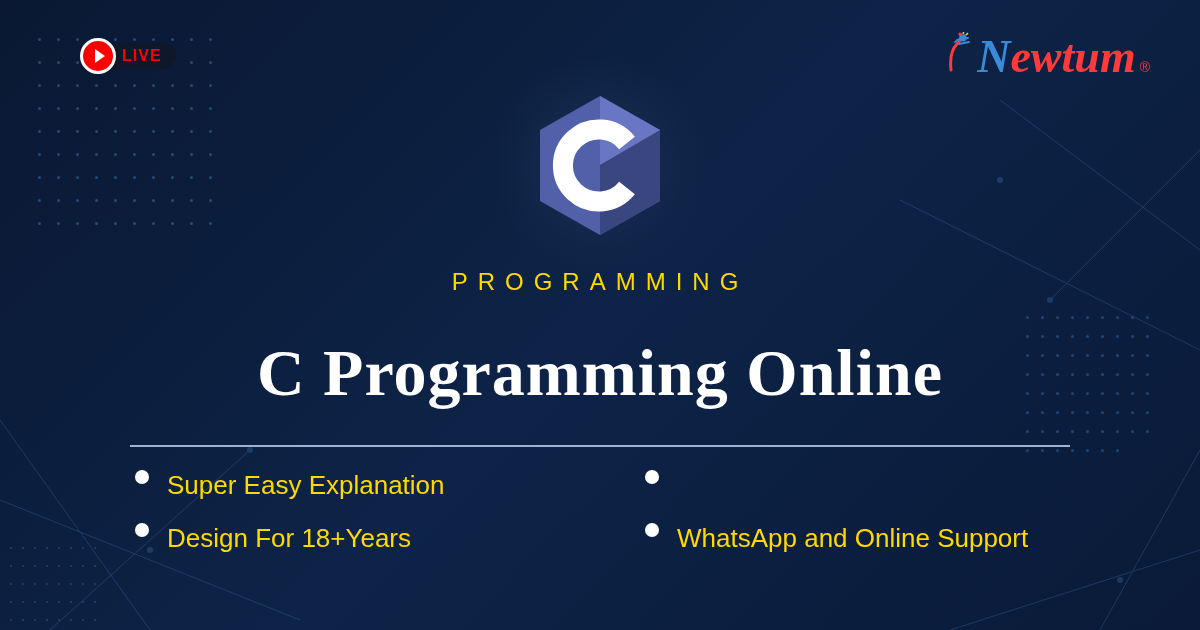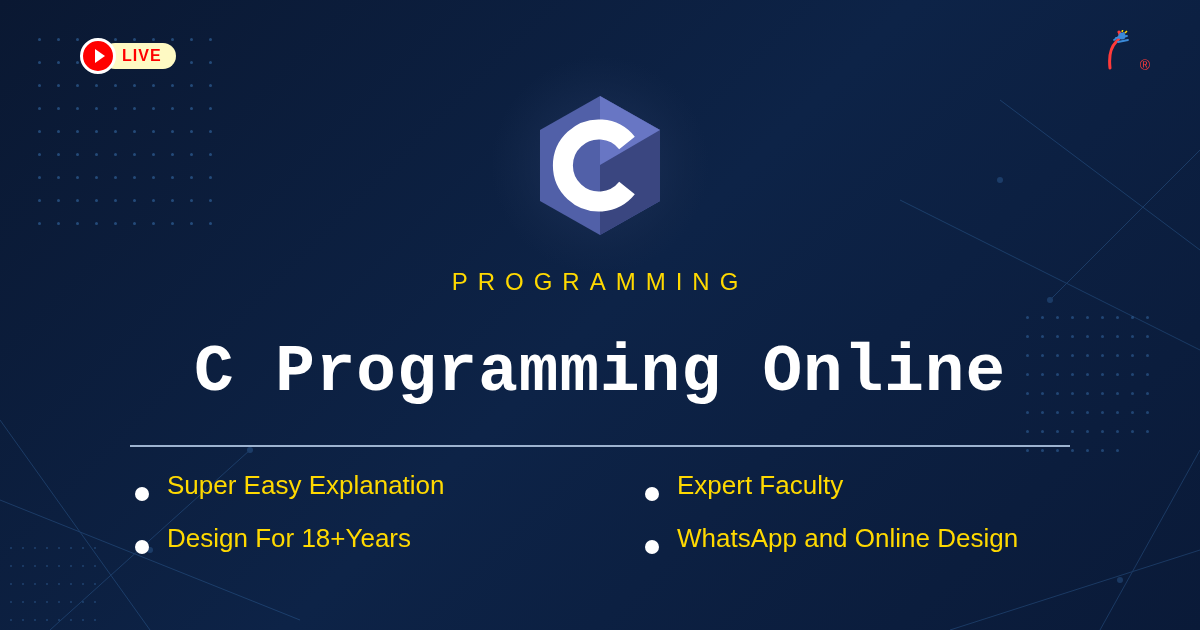--- a/index.html
+++ b/index.html
@@ -85,21 +85,21 @@
   z-index: 2;
 }
 .play-triangle {
   width: 0; height: 0;
   border-left: 10px solid #fff;
   border-top: 7px solid transparent;
   border-bottom: 7px solid transparent;
   margin-left: 3px;
 }
 .live-text {
-  background: #fef9c3;
+  background: #0f172a;
   color: #ff0000;
   font-weight: 900;
   font-size: 16px;
   letter-spacing: 1px;
   padding: 4px 14px 4px 20px;
   border-radius: 14px;
   margin-left: -14px;
   z-index: 1;
 }
 .brand-logo {
@@ -152,21 +152,21 @@
   font-weight: 500;
 }
 .main-title {
   position: absolute;
   top: 335px;
   left: 50%;
   transform: translateX(-50%);
   color: #fff;
   font-size: 66px;
   font-weight: 700;
-  font-family: Liberation Mono, monospace;
+  font-family: Liberation Serif, serif;
   letter-spacing: 1px;
   white-space: nowrap;
 }
 .divider {
   position: absolute;
   top: 445px;
   left: 130px;
   right: 130px;
   height: 2px;
   background: #9db3d0;
@@ -175,21 +175,21 @@
   position: absolute;
   top: 470px;
   left: 135px;
   right: 105px;
   display: grid;
   grid-template-columns: 1fr 1fr;
   gap: 22px 60px;
 }
 .feature-item {
   display: flex;
-  align-items: flex-end;
+  align-items: flex-start;
   gap: 18px;
 }
 .bullet {
   width: 14px;
   height: 14px;
   background: #fff;
   border-radius: 50%;
   flex-shrink: 0;
 }
 .feature-text {
@@ -234,20 +234,21 @@
 
 <div class="brand-logo">
   <span class="brand-icon">
     <svg viewBox="0 0 34 40">
       <path d="M8 38 Q6 20 14 12 Q20 6 17 2" stroke="#ff3a3a" stroke-width="3" fill="none" stroke-linecap="round"></path>
       <circle cx="20" cy="6" r="3.5" fill="#3b8ad8"></circle>
       <path d="M12 10 L22 3 M14 8 L25 6 M16 12 L26 10" stroke="#3b8ad8" stroke-width="1.8" stroke-linecap="round"></path>
       <path d="M20 2 l1 -3 M23 3 l2 -2" stroke="#ffd900" stroke-width="1.5"></path>
     </svg>
   </span>
+  <span class="brand-text"><span class="brand-n">N</span><span class="brand-rest">ewtum</span></span>
   <span class="brand-tm">®</span>
 </div>
 
 <div class="logo-wrap">
   <svg class="hex-logo" viewBox="0 0 130 145">
     <polygon points="65,3 125,37 125,108 65,142 5,108 5,37" fill="#5160a8"></polygon>
     <polygon points="65,3 125,37 125,108 65,142 65,72" fill="#3a4680"></polygon>
     <polygon points="65,3 125,37 65,72" fill="#6876c4"></polygon>
     <path d="M 92 50 A 36 36 0 1 0 92 95" stroke="#fff" stroke-width="20" fill="none" stroke-linecap="butt"></path>
   </svg>
@@ -257,23 +258,22 @@
 <div class="main-title">C Programming Online</div>
 <div class="divider"></div>
 
 <div class="features">
   <div class="feature-item">
     <div class="bullet"></div>
     <div class="feature-text">Super Easy Explanation</div>
   </div>
   <div class="feature-item">
     <div class="bullet"></div>
-    <div class="feature-text">Expert Faculty</div>
   </div>
   <div class="feature-item">
     <div class="bullet"></div>
     <div class="feature-text">Design For 18+Years</div>
   </div>
   <div class="feature-item">
     <div class="bullet"></div>
-    <div class="feature-text">WhatsApp and Online Design</div>
+    <div class="feature-text">WhatsApp and Online Support</div>
   </div>
 </div>
 
 </body></html>

